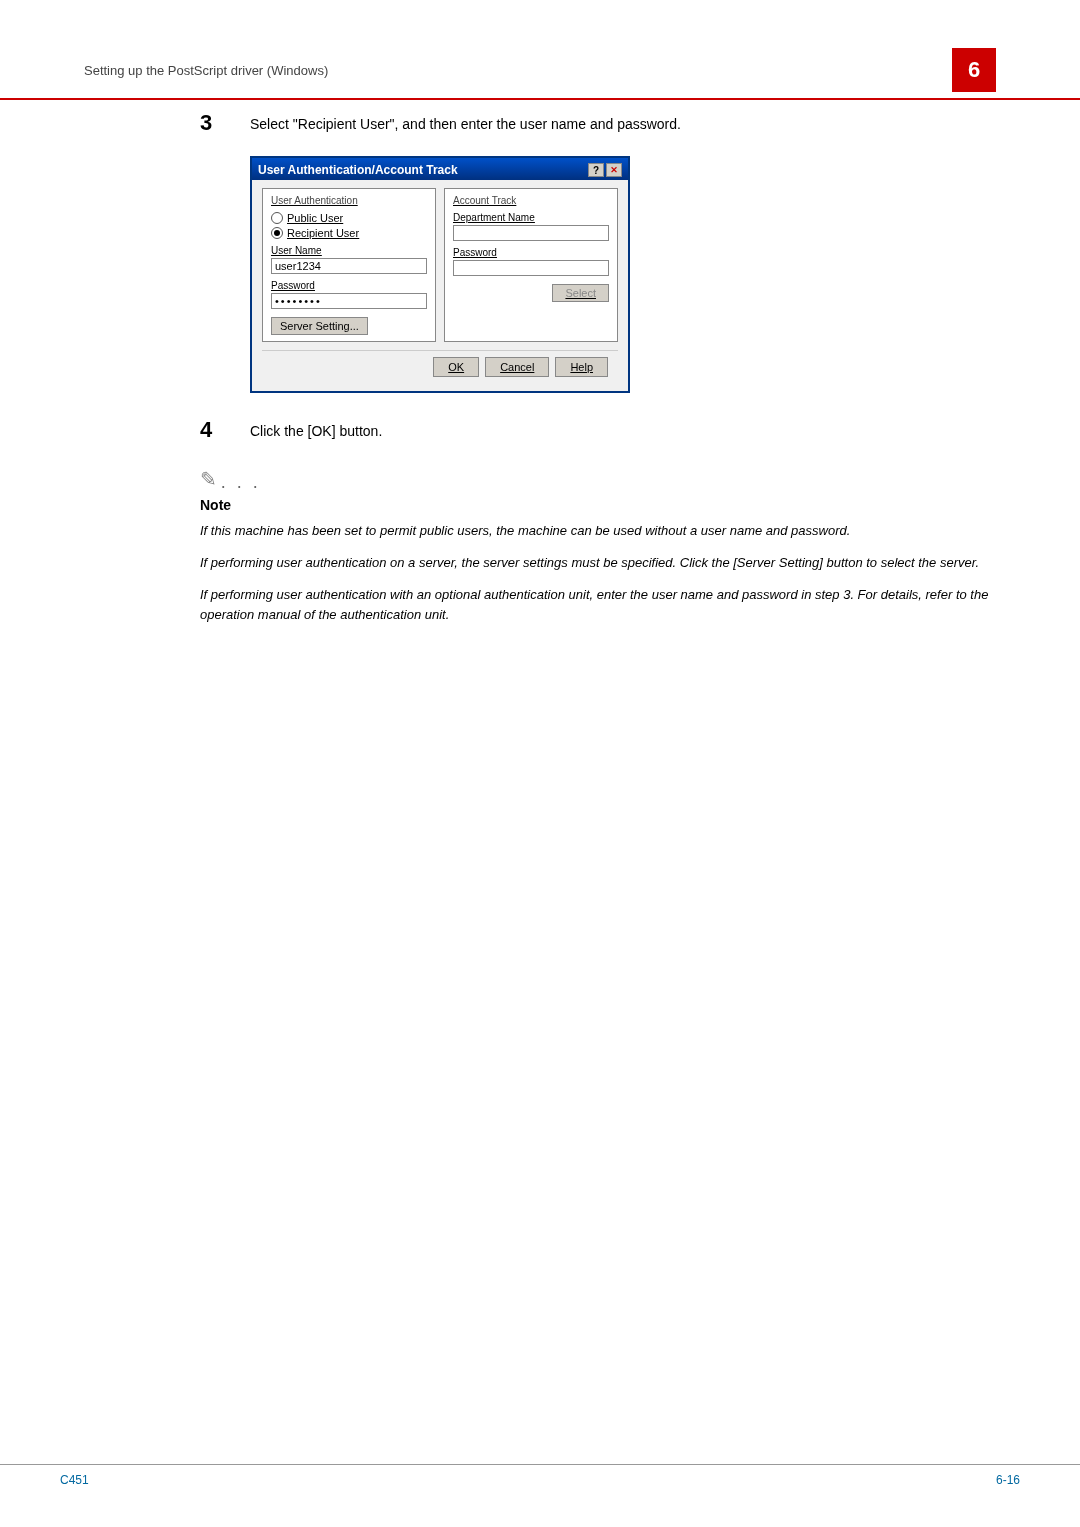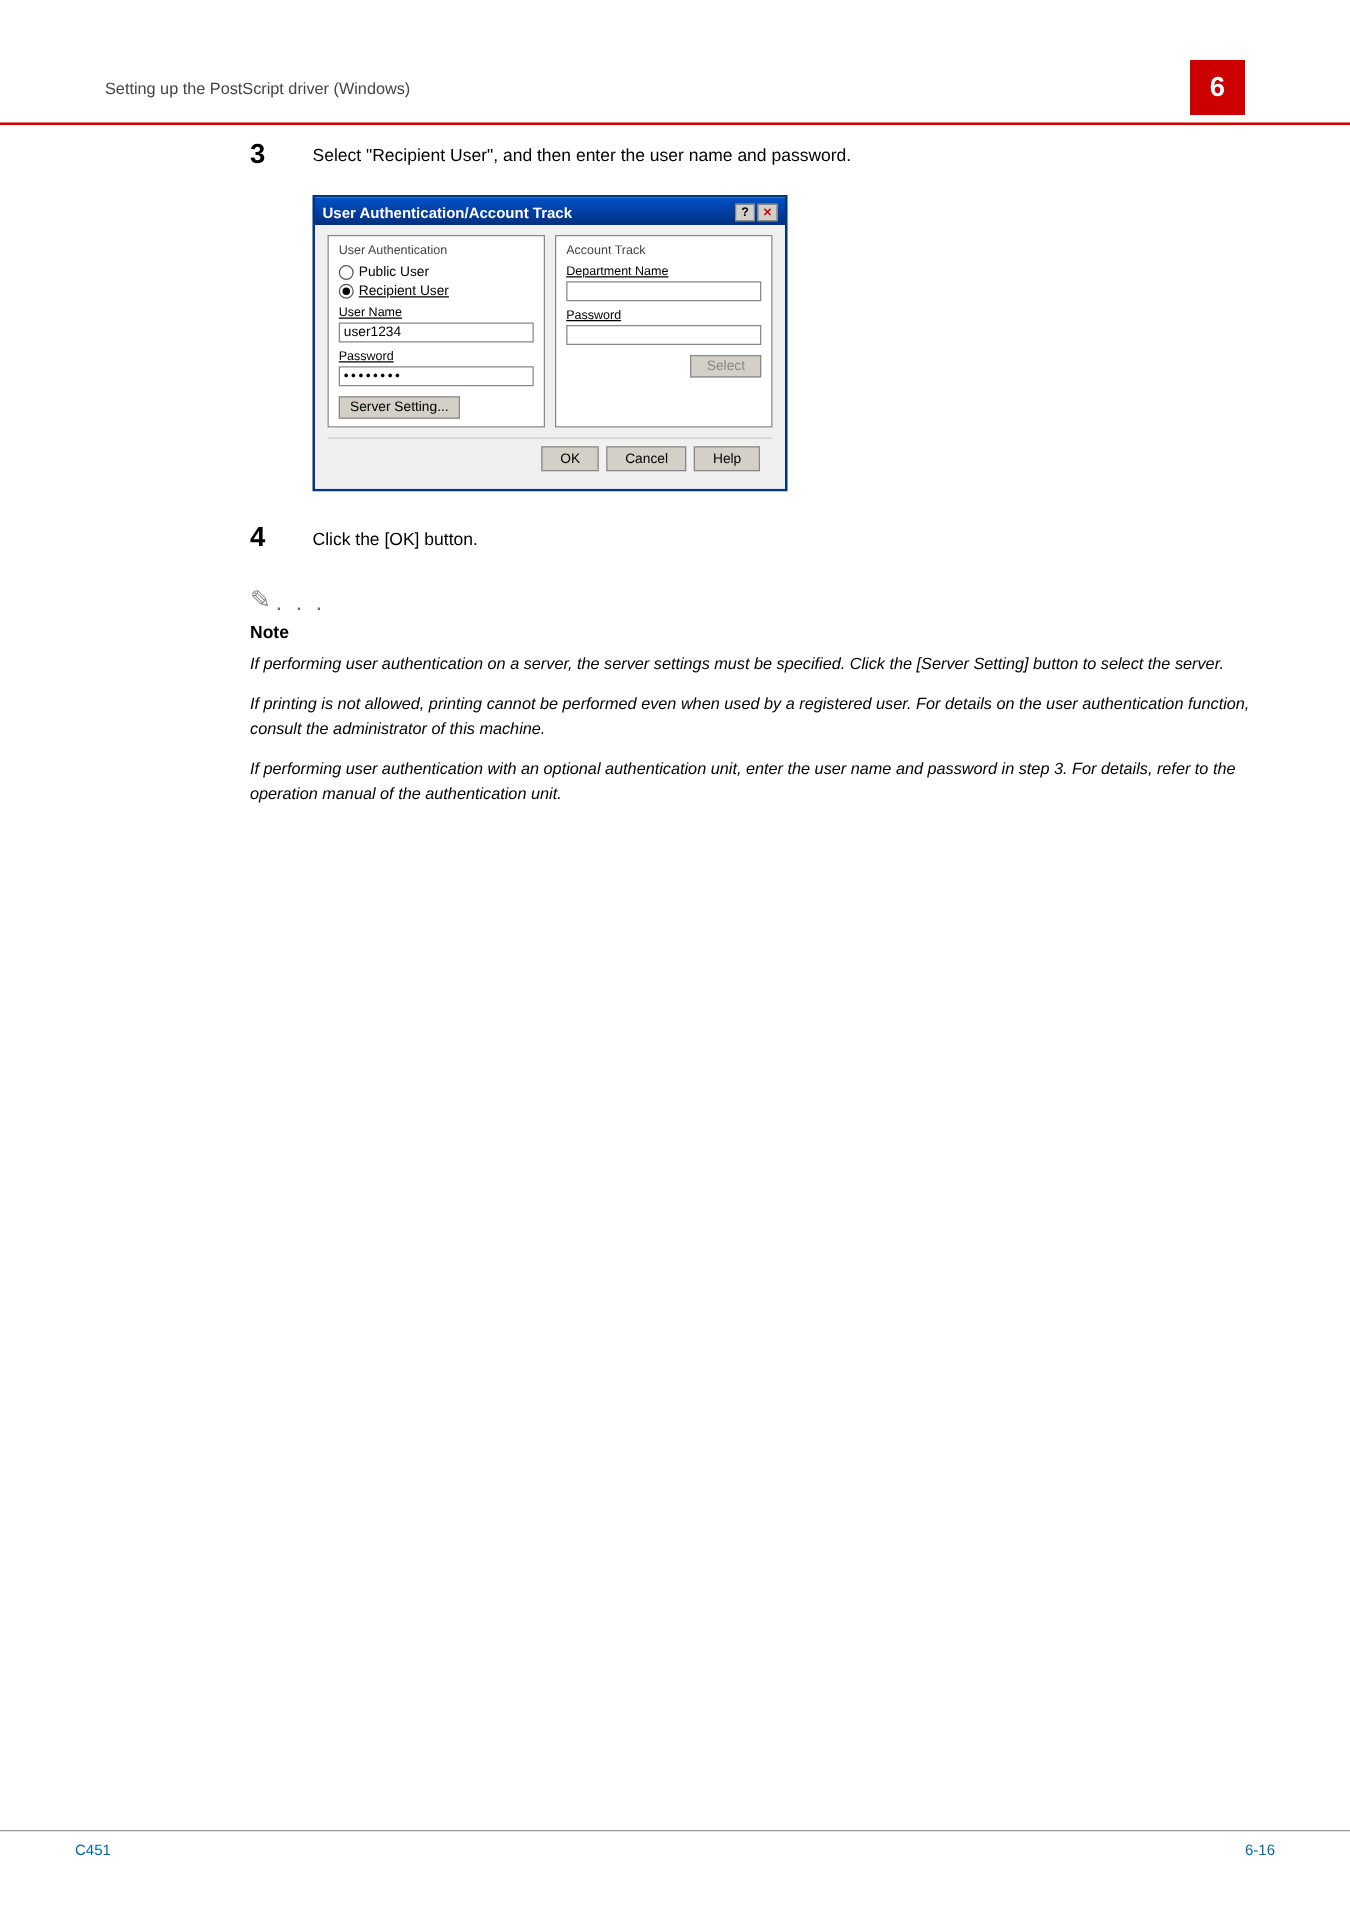--- a/index.html
+++ b/index.html
@@ -109,20 +109,21 @@
       font-weight: bold;
       color: #000;
       cursor: pointer;
     }
     .title-btn.help { font-size: 10px; }
     .title-btn.close { color: #cc0000; }
 
     .dialog-body {
       padding: 8px 10px;
       background: #f0f0f0;
+      text-decoration: underline;
     }
 
     
     .dialog-panels {
       display: flex;
       gap: 8px;
       margin-bottom: 8px;
     }
     .panel {
       border: 1px solid #888;
@@ -389,22 +390,22 @@
     <span class="step-number">4</span>
     <span class="step-text">Click the [OK] button.</span>
   </div>
 
   <div class="note-section">
     <div>
       <span style="font-size:20px; color:#888;">✎</span>
       <span class="note-dots"> . . .</span>
     </div>
     <div class="note-title">Note</div>
+    <p class="note-para">If this machine has been set to permit public users, the machine can be used without a user name and password.</p>
     <p class="note-para">If performing user authentication on a server, the server settings must be specified. Click the [Server Setting] button to select the server.</p>
-    <p class="note-para">If printing is not allowed, printing cannot be performed even when used by a registered user. For details on the user authentication function, consult the administrator of this machine.</p>
     <p class="note-para">If performing user authentication with an optional authentication unit, enter the user name and password in step 3. For details, refer to the operation manual of the authentication unit.</p>
   </div>
 
 </div>
 
 <div class="page-footer">
   <span>C451</span>
   <span>6-16</span>
 </div>
 

